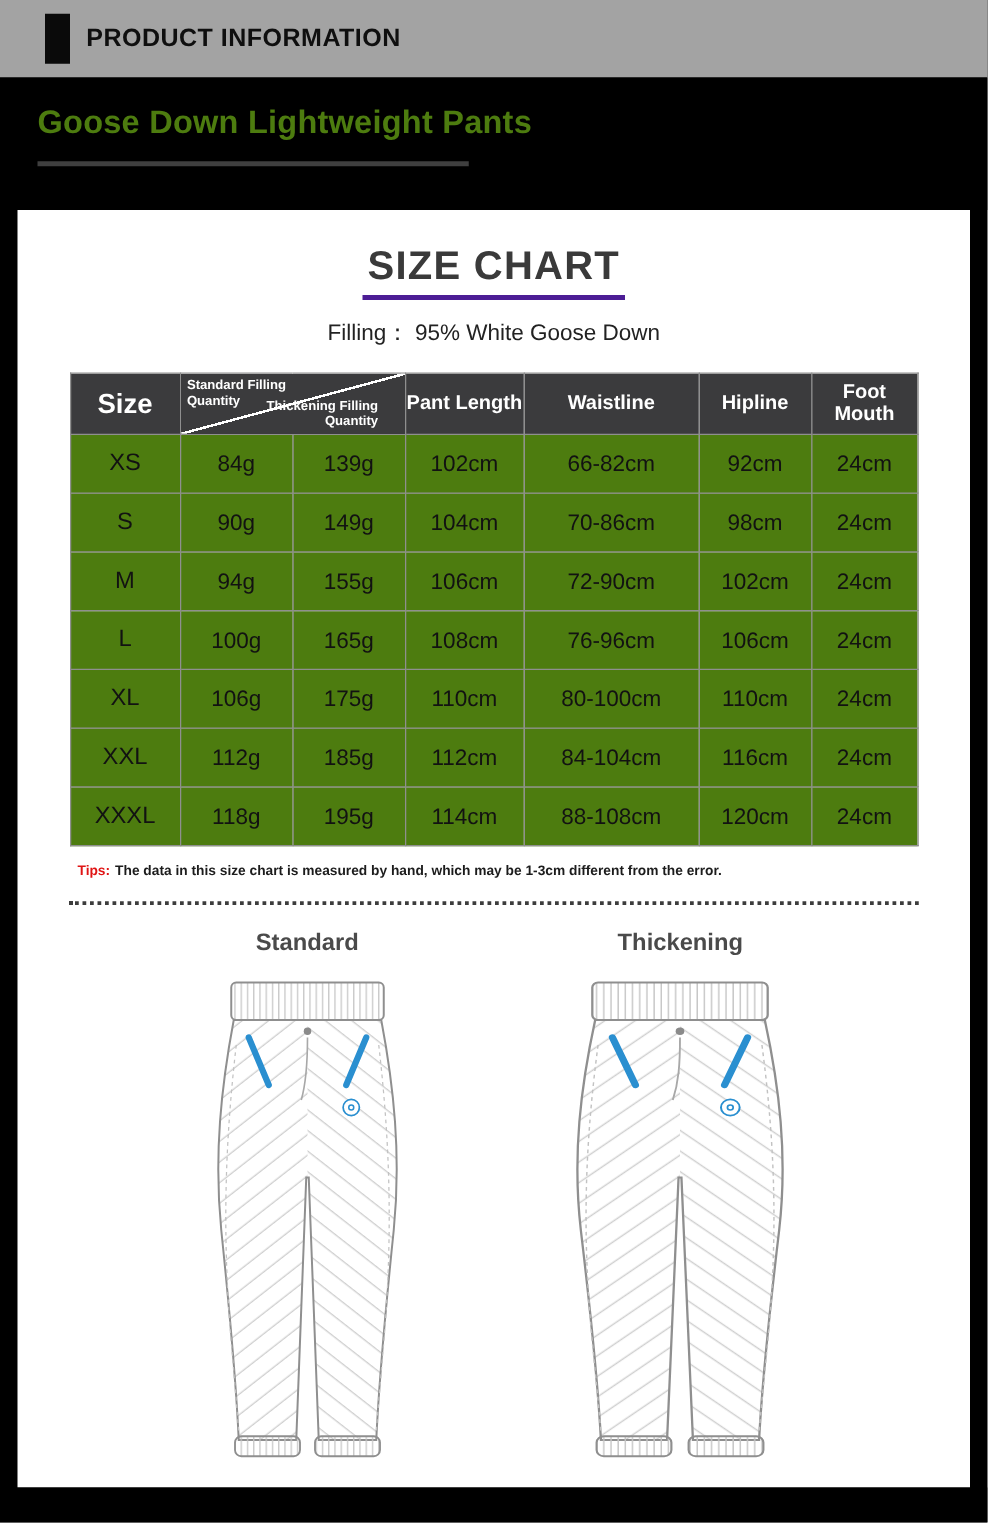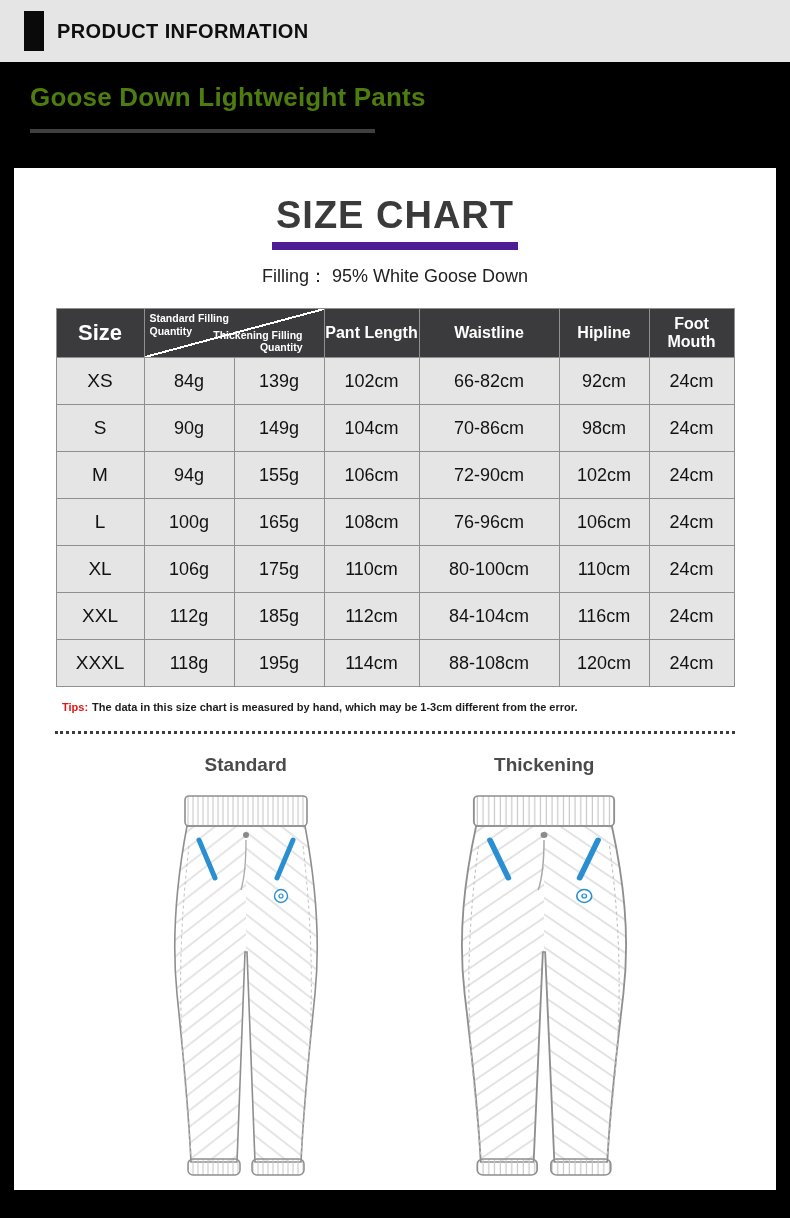--- a/index.html
+++ b/index.html
@@ -4,46 +4,46 @@
 <style>
   html,body { margin:0; padding:0; }
   body {
     width:790px; height:1218px;
     background:#000;
     font-family:"Liberation Sans", sans-serif;
     position:relative;
     overflow:hidden;
   }
   
-  .top-bar { background:#e5e5e5; height:62px; display:flex; align-items:center; padding-left:24px; box-sizing:border-box; }
+  .top-bar { background:#a3a3a3; height:62px; display:flex; align-items:center; padding-left:36px; box-sizing:border-box; }
   .top-block { width:20px; height:40px; background:#0a0a0a; margin-right:13px; flex:0 0 auto; }
   .top-title { font-size:20px; font-weight:bold; color:#0f0f0f; letter-spacing:0.4px; }
 
   
   .banner { height:106px; box-sizing:border-box; padding:20px 0 0 30px; background:#000; }
   .banner-title { color:#4d7c0f; font-size:26px; font-weight:bold; margin:0; letter-spacing:0.2px; }
   .banner-underline { width:345px; height:4px; background:#3f3f3f; margin-top:16px; }
 
   
   .panel { margin:0 14px; background:#fff; height:1022px; box-sizing:border-box; padding-top:26px; position:relative; }
 
   .size-chart-title-wrap { text-align:center; }
   .size-chart-title {
-    display:inline-block; font-size:38px; font-weight:bold; color:#3a3a3a;
-    letter-spacing:1px; border-bottom:8px solid #4c1d95; padding:0 4px 5px 4px;
+    display:inline-block; font-size:32px; font-weight:bold; color:#3a3a3a;
+    letter-spacing:1px; border-bottom:4px solid #4c1d95; padding:0 4px 5px 4px;
   }
   .filling-line { text-align:center; font-size:18px; color:#222; margin-top:14px; }
 
   
   table.size-table { border-collapse:collapse; margin:20px auto 0 auto; table-layout:fixed; }
   .size-table th, .size-table td { border:1px solid #8f8f8f; text-align:center; vertical-align:middle; padding:0; }
   .size-table thead th { background:#3b3b3d; color:#fff; height:48px; }
   .th-size { font-size:22px; font-weight:bold; }
   .th-small { font-size:16px; font-weight:bold; }
-  .size-table tbody td { height:46px; font-size:18px; color:#121212; background:#e5e5e5; }
+  .size-table tbody td { height:46px; font-size:18px; color:#121212; background:#4d7c0f; }
   .size-table tbody td.col-size { font-size:19px; }
 
   .diag-cell { position:relative; }
   .diag-line { position:absolute; inset:0;
     background:linear-gradient(to bottom right,
       transparent calc(50% - 1px), #fff calc(50% - 1px),
       #fff calc(50% + 1px), transparent calc(50% + 1px));
   }
   .diag-top { position:absolute; top:3px; left:5px; width:92px; font-size:10.5px; font-weight:bold; text-align:left; line-height:1.2; }
   .diag-bottom { position:absolute; bottom:3px; right:21px; width:92px; font-size:10.5px; font-weight:bold; text-align:right; line-height:1.2; }

